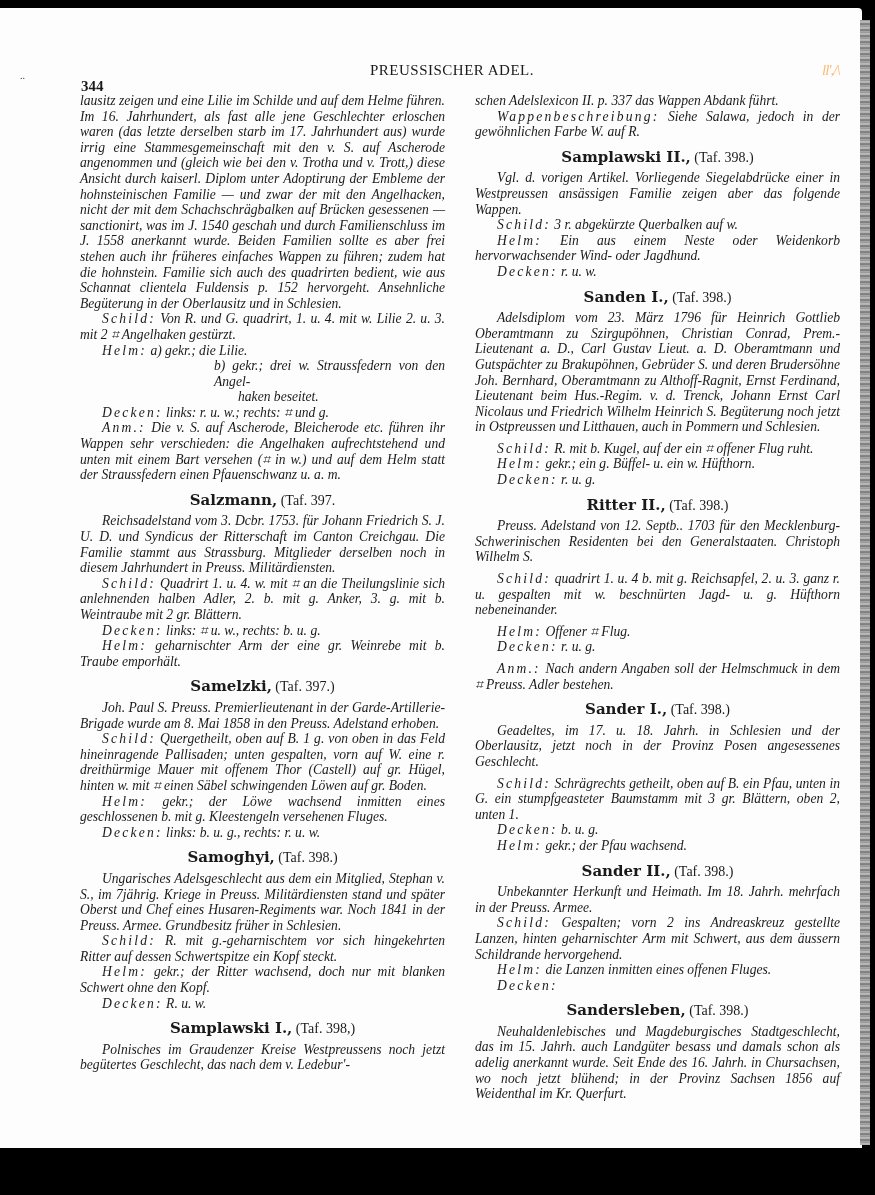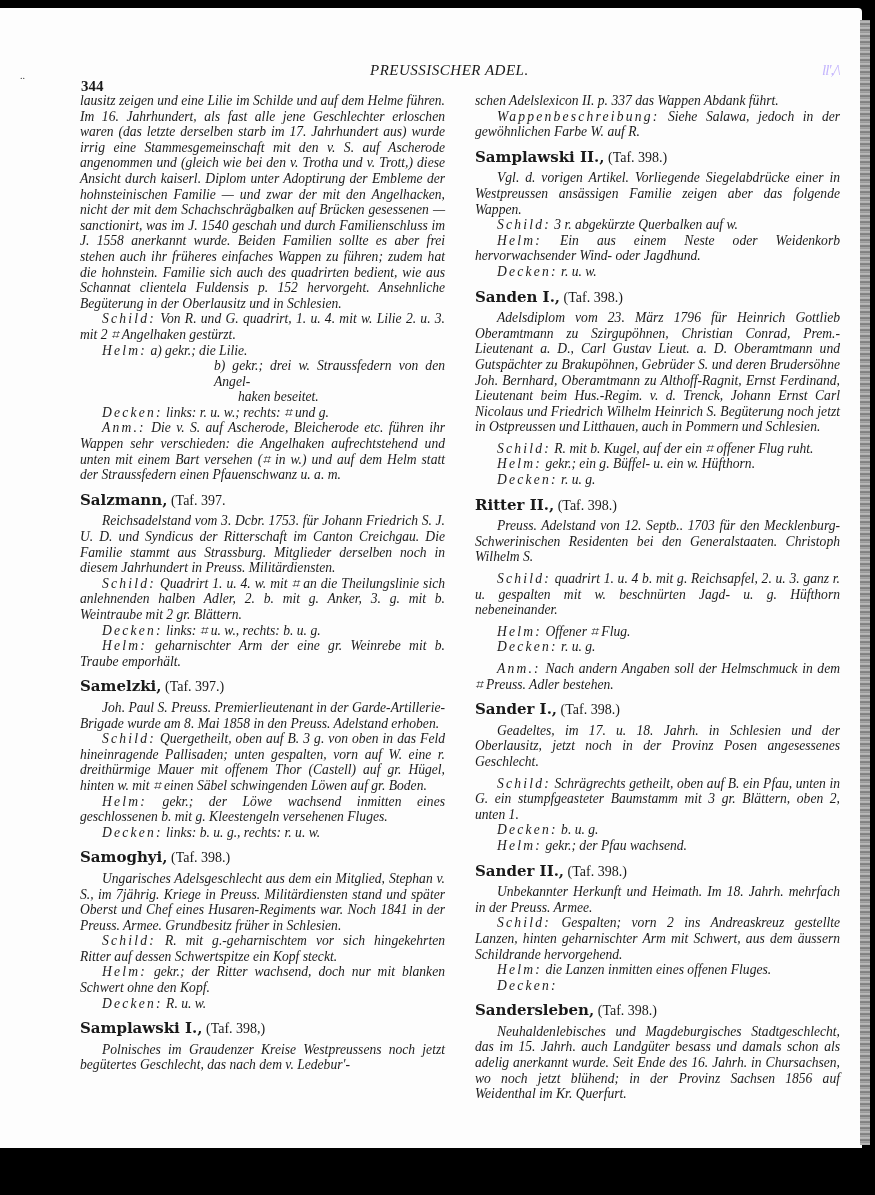--- a/index.html
+++ b/index.html
@@ -9,31 +9,31 @@
   }
   .page {
     position:absolute; left:0; top:8px; width:862px; height:1140px; background:#fdfdfd;
     border-top-right-radius:4px;
   }
   .edge-strip {
     position:absolute; left:860px; top:20px; width:10px; height:1125px;
     background:repeating-linear-gradient(180deg,#8a8a8a 0px,#c9c9c9 2px,#6e6e6e 4px,#b5b5b5 6px);
   }
   .margin-mark { position:absolute; left:20px; top:70px; font-size:10px; color:#333; }
-  .scribble { position:absolute; left:822px; top:62px; font-size:15px; color:#c4b5fd; font-style:italic; letter-spacing:-1px; }
+  .scribble { position:absolute; left:822px; top:62px; font-size:15px; color:#fdba74; font-style:italic; letter-spacing:-1px; }
   .pageno { position:absolute; left:81px; top:62px; font-size:15px; font-weight:bold;margin-top:16px; }
-  .running-head { position:absolute; left:370px; top:62px; font-size:15px; letter-spacing:0.5px;font-style:italic; }
+  .running-head { position:absolute; left:370px; top:62px; font-size:15px; letter-spacing:0.5px; }
   .col { position:absolute; top:93px; width:365px; font-size:13.6px; line-height:15.6px; text-align:justify; }
   .col.left { left:80px; }
   .col.right { left:475px; }
   .col p { margin:0; text-indent:22px;font-style:italic; }
   .col p.noind { text-indent:0; }
   .col p.gap { margin-top:6px; }
   .sp { letter-spacing:2.2px; }
-  .entry-head { text-align:left; margin:10px 0 5px 0; font-size:14px; text-indent:0; }
+  .entry-head { text-align:center; margin:10px 0 5px 0; font-size:14px; text-indent:0; }
   .entry-name { font-family:"DejaVu Serif",serif; font-weight:bold; font-size:15px; }
   .helm-b { padding-left:134px; text-indent:0 !important; }
   .helm-b2 { padding-left:158px; text-indent:0 !important; }
 </style>
 </head>
 <body>
 
 <div class="page"></div>
 <div class="edge-strip"></div>
 
@@ -52,21 +52,21 @@
   <p><span class="sp">Anm.:</span> <span>Die v. S. auf Ascherode, Bleicherode etc. führen ihr Wappen sehr verschieden: die Angelhaken aufrechtstehend und unten mit einem Bart versehen (⌗ in w.) und auf dem Helm statt der Straussfedern einen Pfauenschwanz u. a. m.</span></p>
 
   <div class="entry-head"><span class="entry-name">Salzmann,</span> <span>(Taf. 397.</span></div>
   <p>Reichsadelstand vom 3. Dcbr. 1753. für Johann Friedrich S. J. U. D. und Syndicus der Ritterschaft im Canton Creichgau. Die Familie stammt aus Strassburg. Mitglieder derselben noch in diesem Jahrhundert in Preuss. Militärdiensten.</p>
   <p><span class="sp">Schild:</span> <span>Quadrirt 1. u. 4. w. mit ⌗ an die Theilungslinie sich anlehnenden halben Adler, 2. b. mit g. Anker, 3. g. mit b. Weintraube mit 2 gr. Blättern.</span></p>
   <p><span class="sp">Decken:</span> <span>links: ⌗ u. w., rechts: b. u. g.</span></p>
   <p><span class="sp">Helm:</span> <span>geharnischter Arm der eine gr. Weinrebe mit b. Traube emporhält.</span></p>
 
   <div class="entry-head"><span class="entry-name">Samelzki,</span> <span>(Taf. 397.)</span></div>
   <p>Joh. Paul S. Preuss. Premierlieutenant in der Garde-Artillerie-Brigade wurde am 8. Mai 1858 in den Preuss. Adelstand erhoben.</p>
-  <p><span class="sp">Schild:</span> <span>Quergetheilt, oben auf B. 3 g. von oben in das Feld hineinragende Pallisaden; unten gespalten, vorn auf W. eine r. dreithürmige Mauer mit offenem Thor (Castell) auf gr. Hügel, hinten w. mit ⌗ einen Säbel schwingenden Löwen auf gr. Boden.</span></p>
+  <p><span class="sp">Schild:</span> <span>Quergetheilt, oben auf B. 1 g. von oben in das Feld hineinragende Pallisaden; unten gespalten, vorn auf W. eine r. dreithürmige Mauer mit offenem Thor (Castell) auf gr. Hügel, hinten w. mit ⌗ einen Säbel schwingenden Löwen auf gr. Boden.</span></p>
   <p><span class="sp">Helm:</span> <span>gekr.; der Löwe wachsend inmitten eines geschlossenen b. mit g. Kleestengeln versehenen Fluges.</span></p>
   <p><span class="sp">Decken:</span> <span>links: b. u. g., rechts: r. u. w.</span></p>
 
   <div class="entry-head"><span class="entry-name">Samoghyi,</span> <span>(Taf. 398.)</span></div>
   <p>Ungarisches Adelsgeschlecht aus dem ein Mitglied, Stephan v. S., im 7jährig. Kriege in Preuss. Militärdiensten stand und später Oberst und Chef eines Husaren-Regiments war. Noch 1841 in der Preuss. Armee. Grundbesitz früher in Schlesien.</p>
   <p><span class="sp">Schild:</span> <span>R. mit g.-geharnischtem vor sich hingekehrten Ritter auf dessen Schwertspitze ein Kopf steckt.</span></p>
   <p><span class="sp">Helm:</span> <span>gekr.; der Ritter wachsend, doch nur mit blanken Schwert ohne den Kopf.</span></p>
   <p><span class="sp">Decken:</span> <span>R. u. w.</span></p>
 
   <div class="entry-head"><span class="entry-name">Samplawski I.,</span> <span>(Taf. 398,)</span></div>

